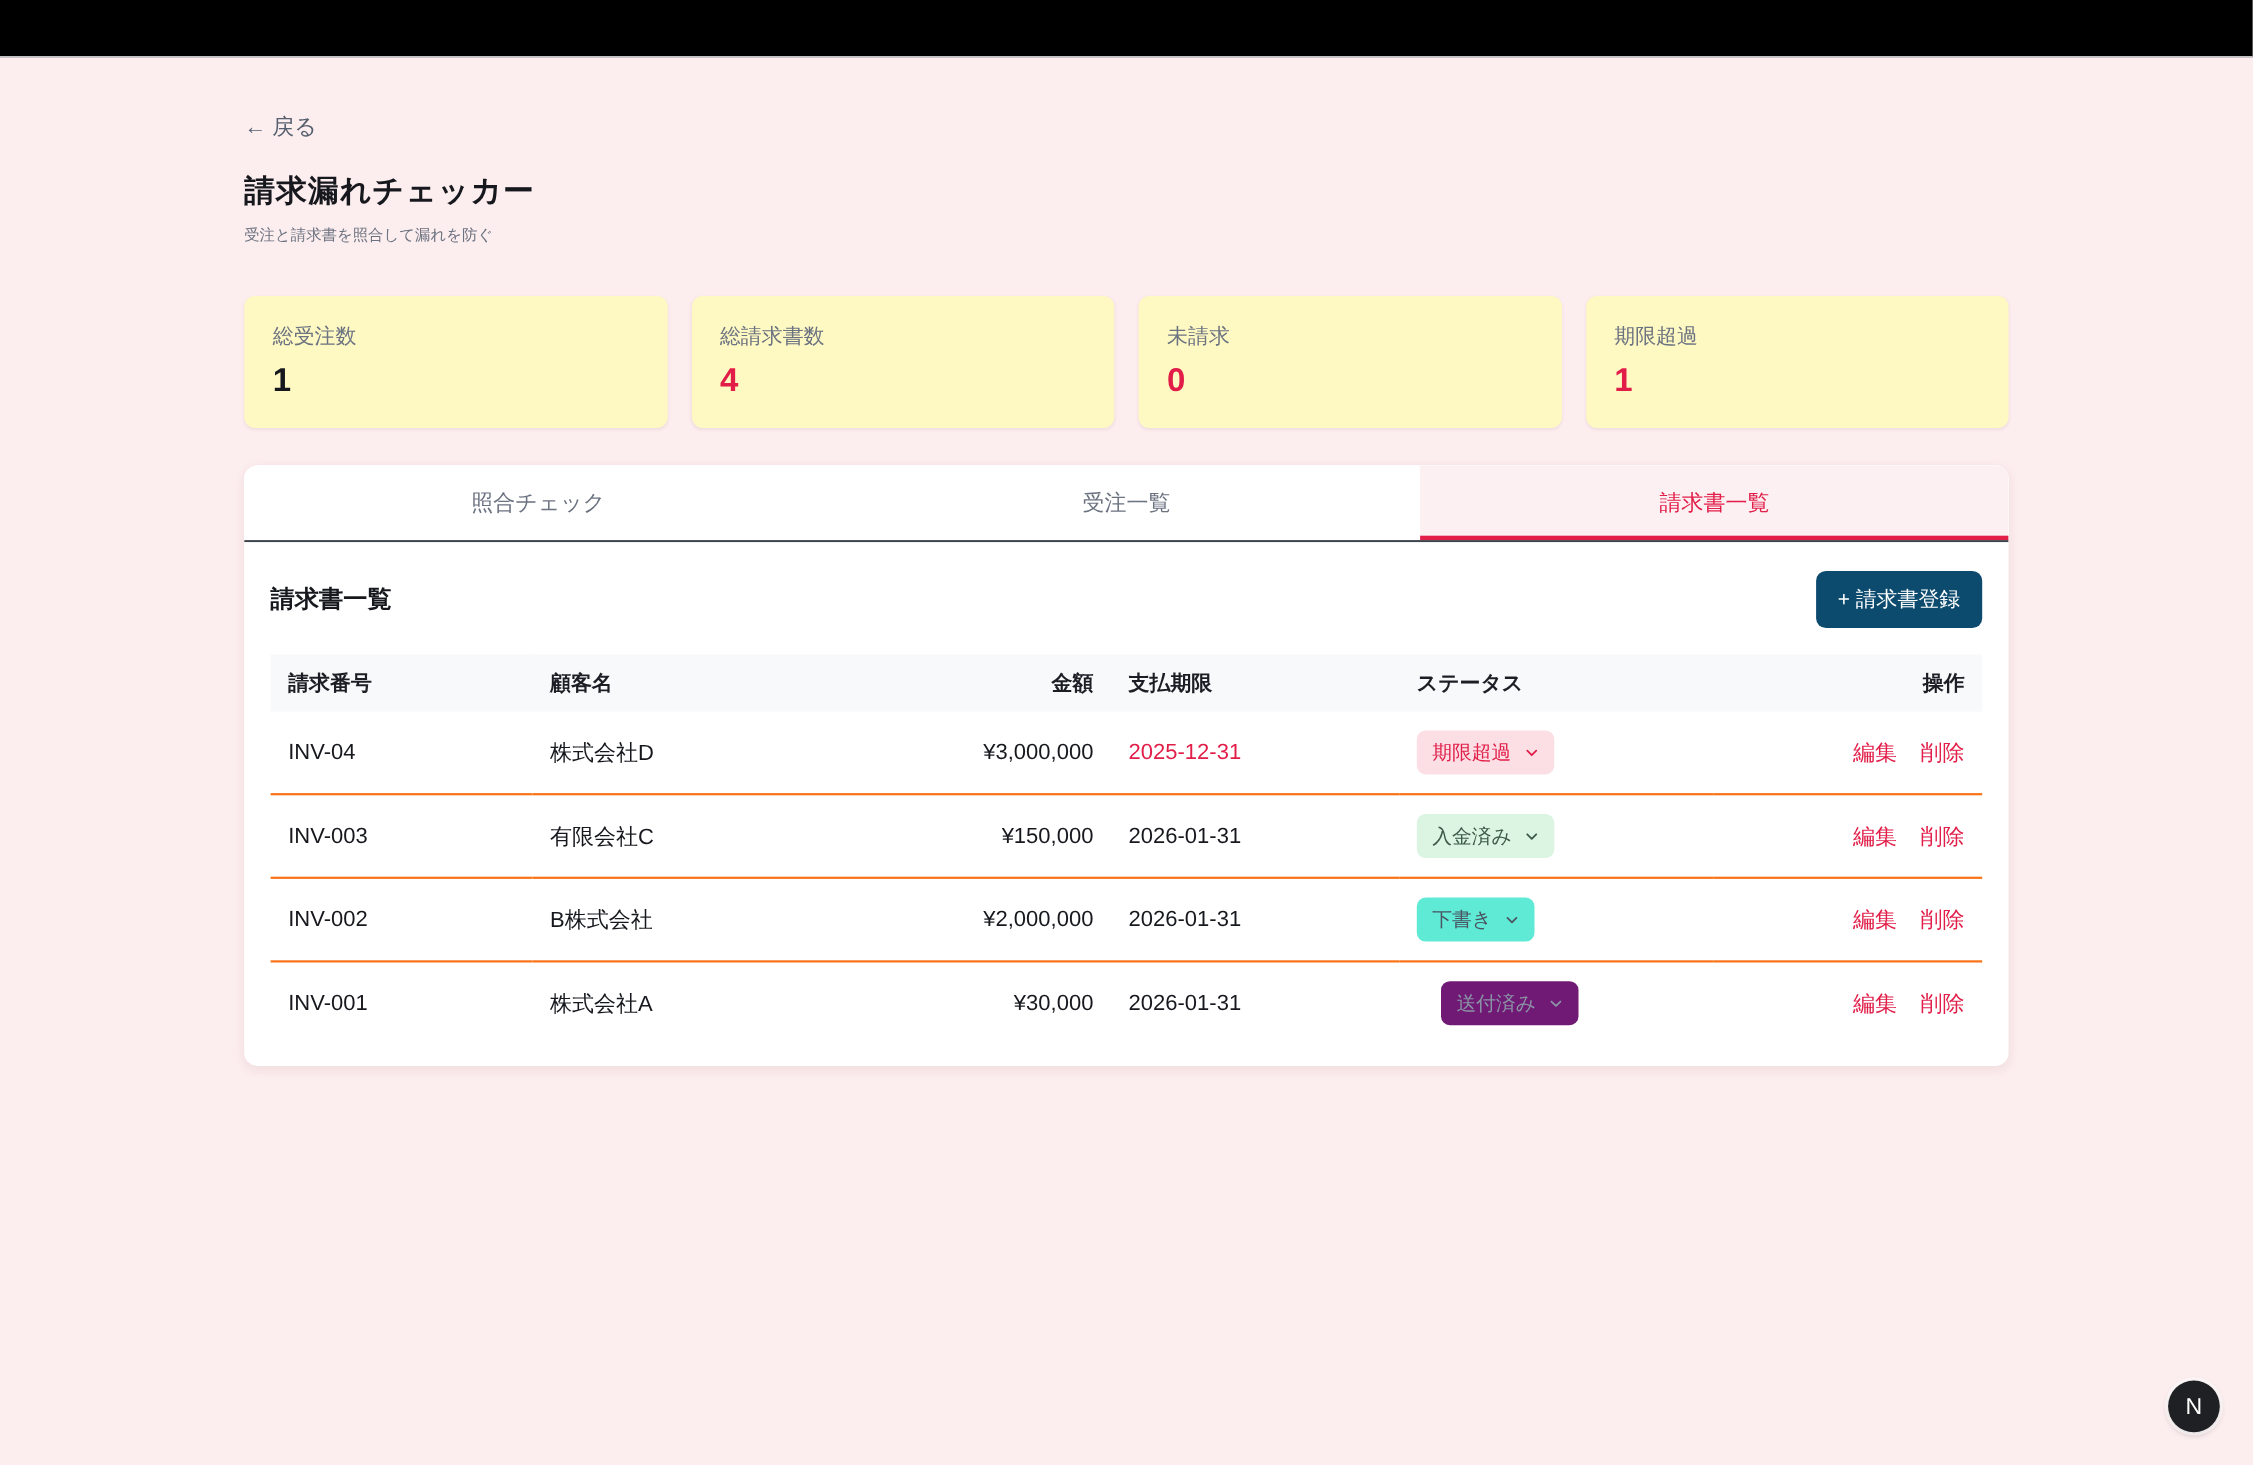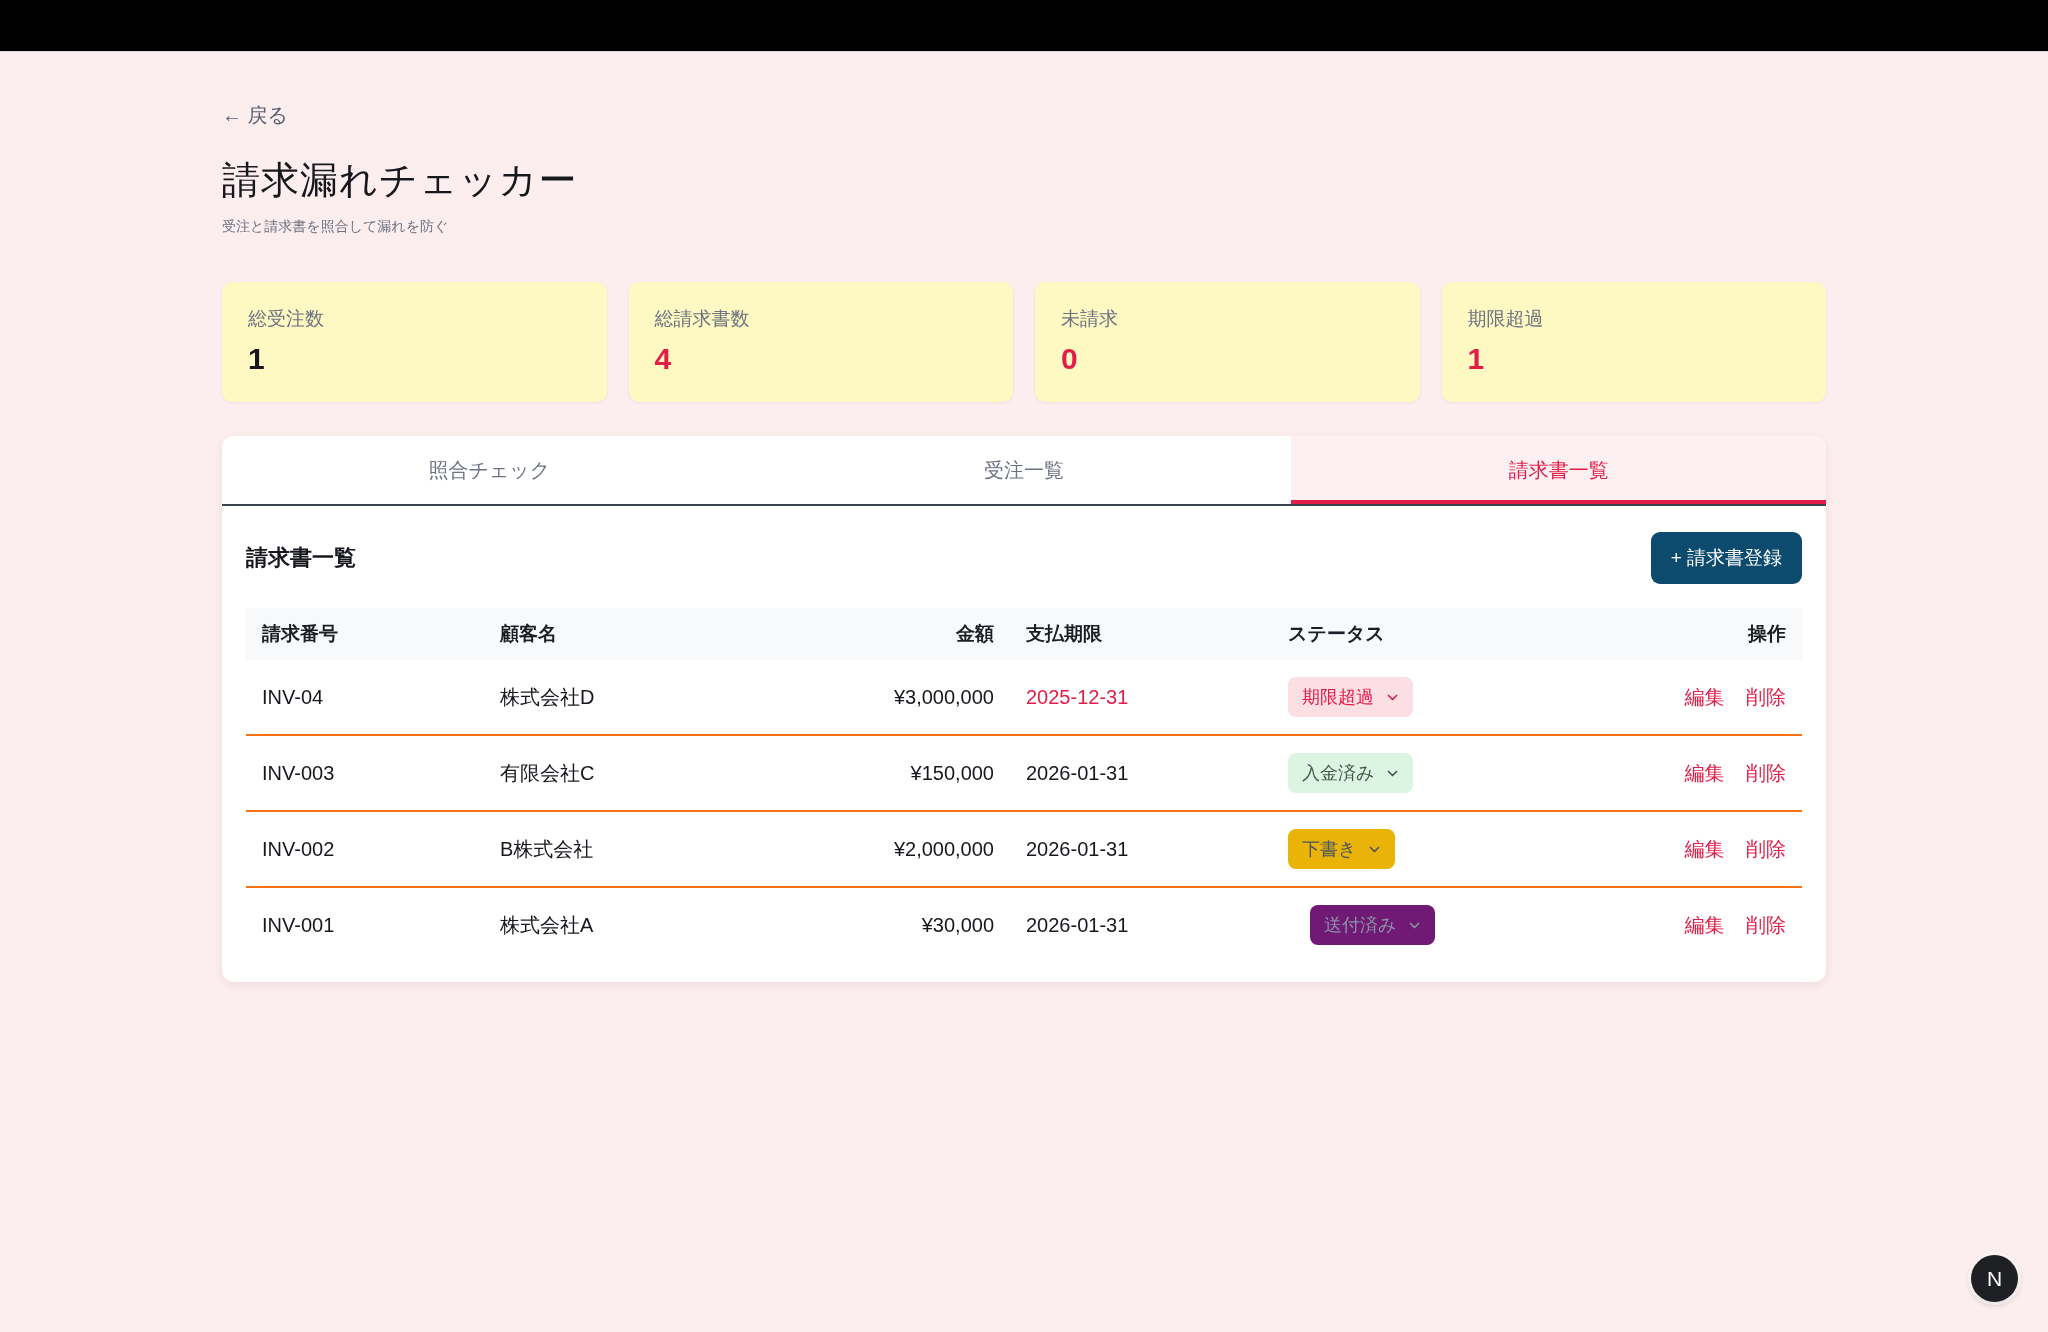--- a/index.html
+++ b/index.html
@@ -13,21 +13,21 @@
   }
   .topbar {
     height:52px; background:#000; border-bottom:1px solid #d5d7da;
   }
   .container { position:absolute; left:222px; top:52px; width:1604px; }
 
   .back-link {
     display:inline-block; margin-top:50px; font-size:20px; color:#555f6e;
     text-decoration:none; cursor:pointer;
   }
-  .page-title { margin-top:26px; font-size:38px; font-weight:normal; color:#16181d; letter-spacing:1px; }
+  .page-title { margin-top:26px; font-size:28px; font-weight:bold; color:#16181d; letter-spacing:1px; }
   .page-subtitle { margin-top:12px; font-size:14px; color:#6b7280; }
 
   .stats { display:flex; gap:22px; margin-top:46px; }
   .stat-card {
     flex:1; background:#fef9c3; border-radius:10px; padding:24px 26px; height:120px;
     box-shadow:0 1px 3px rgba(95,35,45,0.07);
   }
   .stat-label { font-size:19px; color:#6b7280; }
   .stat-value { font-size:30px; font-weight:bold; margin-top:10px; color:#16181d; }
   .stat-value.highlight { color:#e11d48; }
@@ -70,21 +70,21 @@
   td.date.overdue { color:#e11d48; }
   .action-link { color:#e11d48; text-decoration:none; cursor:pointer; margin-left:16px; }
 
   .badge {
     display:inline-flex; align-items:center; gap:12px; padding:8px 14px;
     border-radius:8px; font-size:18px; cursor:pointer;
   }
   .badge svg { width:13px; height:13px; }
   .badge.overdue { background:#fbdfe5; color:#e11d48; }
   .badge.paid    { background:#dcf5e3; color:#3d5a48; }
-  .badge.draft   { background:#eab308; color:#4b5563;text-align:right; }
+  .badge.draft   { background:#5eead4; color:#4b5563;text-align:right; }
   .badge.sent    { background:#701a75; color:#8a94a6;margin-left:22px; }
 
   .float-badge {
     position:absolute; right:30px; bottom:30px; width:47px; height:47px;
     border-radius:50%; background:#1e2023; color:#fff; font-size:21px;
     display:flex; align-items:center; justify-content:center; cursor:pointer;
     box-shadow:0 0 0 3px rgba(255,255,255,0.55), 0 2px 6px rgba(0,0,0,0.25);
   }
 </style>
 </head>

